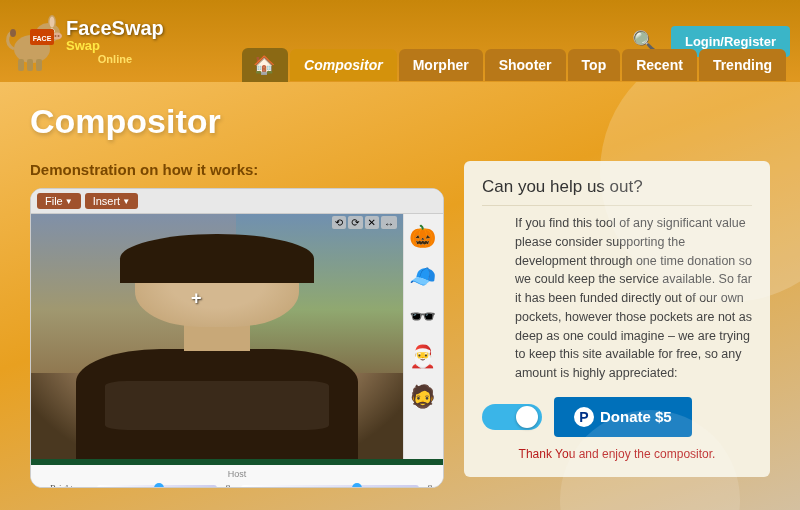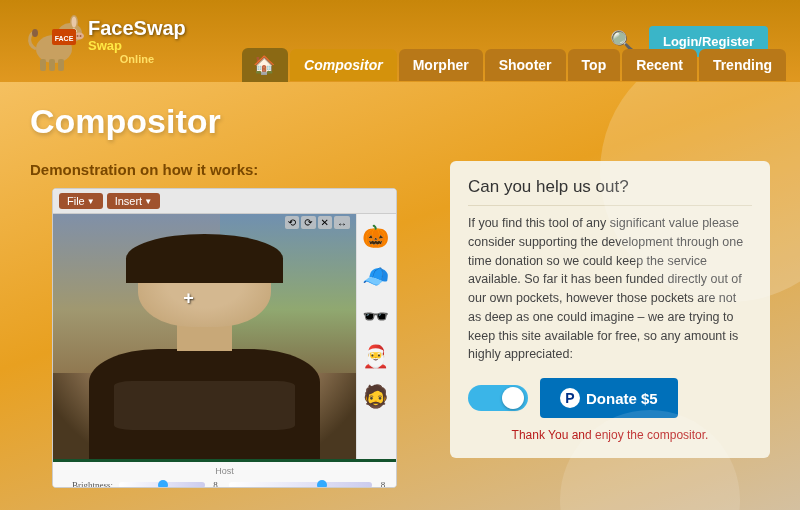--- a/index.html
+++ b/index.html
@@ -9,21 +9,21 @@
       height: 510px;
       overflow: hidden;
       background: #f0a030;
     }
 
     
     .header {
       background: linear-gradient(180deg, #c8860a 0%, #e09820 100%);
       display: flex;
       align-items: center;
-      padding: 6px 24px;
+      padding: 6px 2px;
       height: 82px;
       position: relative;
     }
 
     .nav-area {
       display: flex;
       align-items: center;
       flex: 1;
       justify-content: flex-end;
       gap: 0;
@@ -141,26 +141,25 @@
     .demo-label {
       font-size: 15px;
       font-weight: bold;
       color: #7a4800;
       margin-bottom: 10px;
     }
 
     .demo-box {
       background: white;
       border: 1px solid #ccc;
-      border-radius: 4px;
+      border-radius: 12px;
       overflow: hidden;
-      width: 345px;
+      width: 414px;
       height: 300px;
       position: relative;
-      margin-left: 22px;
     }
 
     .demo-toolbar {
       background: #e8e8e8;
       padding: 4px 6px;
       display: flex;
       gap: 4px;
       border-bottom: 1px solid #ccc;
     }
 
@@ -211,21 +210,21 @@
       display: flex;
       align-items: center;
       justify-content: center;
       font-size: 22px;
       cursor: pointer;
       border-radius: 3px;
     }
 
     .demo-sliders {
       background: #f8f8f8;
-      border-top: 3px solid #14532d;
+      border-top: 6px solid #14532d;
       padding: 4px 8px;
     }
 
     .slider-row {
       display: flex;
       align-items: center;
       gap: 6px;
       margin: 2px 0;
       font-size: 9px;
       color: #555;
@@ -294,20 +293,21 @@
       margin-bottom: 8px;
       padding-bottom: 8px;
       border-bottom: 1px solid #e0d8c0;
     }
 
     .donation-text {
       font-size: 12.5px;
       color: #444;
       line-height: 1.5;
       margin-bottom: 14px;
+      margin-left: 33px;
     }
 
     .donation-actions {
       display: flex;
       align-items: center;
       gap: 12px;
       margin-bottom: 10px;
     }
 
     .toggle-switch {

